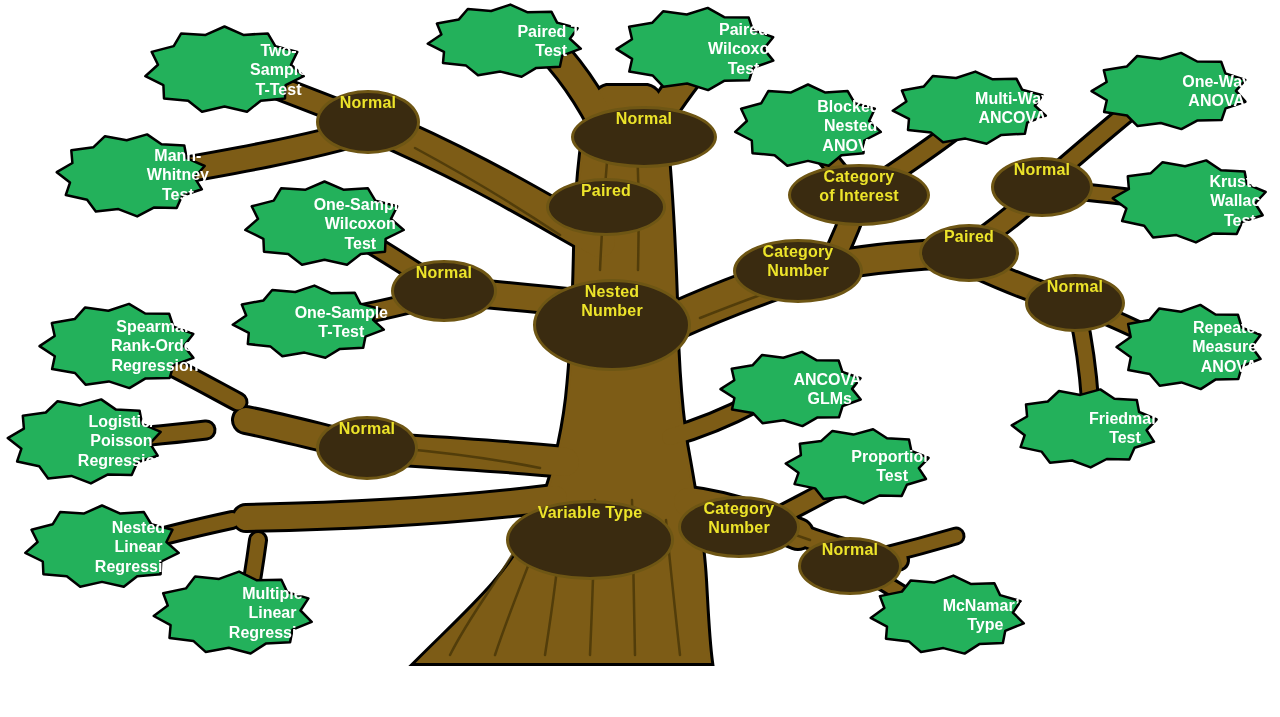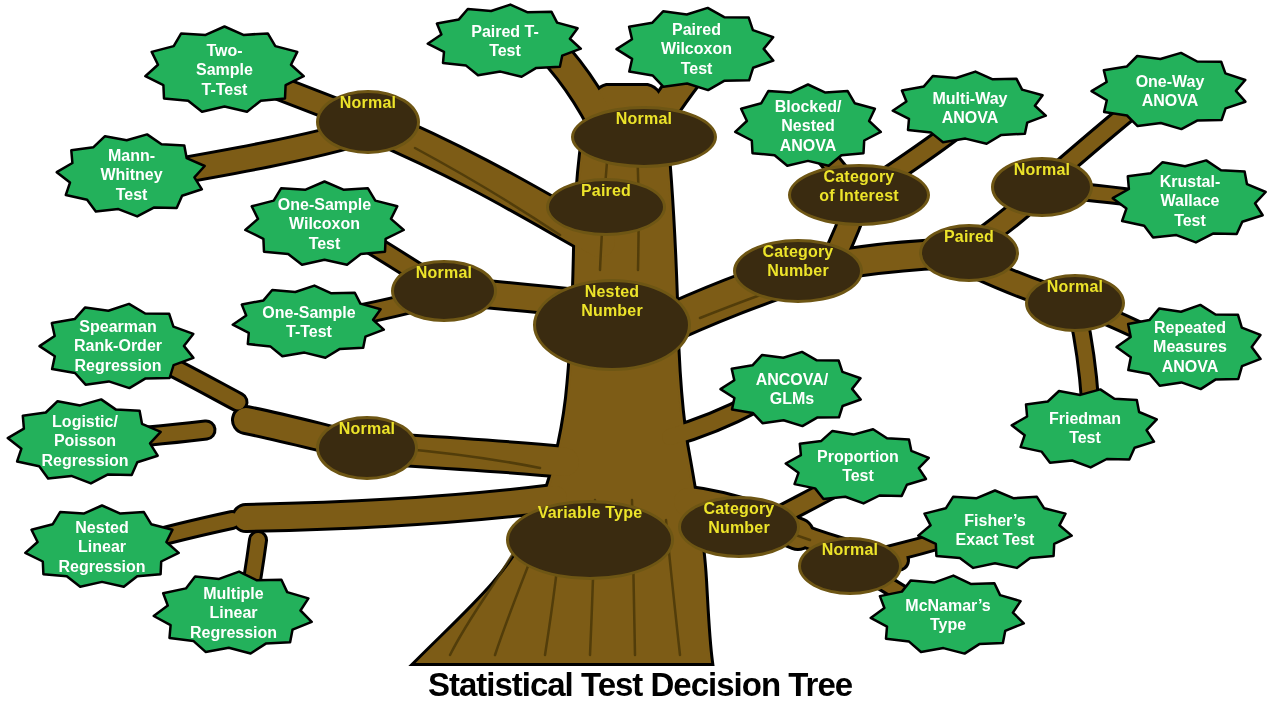--- a/index.html
+++ b/index.html
@@ -18,21 +18,21 @@
   .node {
     position:absolute; box-sizing:border-box; border-radius:50%;
     background:var(--node-brown); border:3px solid var(--node-border);
     display:flex; align-items:flex-start; justify-content:center; text-align:center;
   }
   .nlabel {
     color:var(--node-text); font-size:16px; font-weight:700;
     white-space:pre-line; line-height:1.2; letter-spacing:.2px;
   }
   .leaf {
-    position:absolute; display:flex; align-items:center; justify-content:center;
+    position:absolute; display:flex; align-items:center; justify-content:flex-end;
     text-align:center;
   }
   .lshape { position:absolute; left:0; top:0; width:100%; height:100%; }
   .lshape polygon { fill:var(--leaf-green); stroke:#000; stroke-width:2.5; stroke-linejoin:round; }
   .llabel {
     position:relative; color:var(--leaf-text); font-size:16px; font-weight:700;
     white-space:pre-line; line-height:1.2;
   }
   .title {
     position:absolute; left:0; right:0; top:666px; text-align:center;
@@ -245,21 +245,21 @@
       </svg>
       <span class="llabel">Blocked/
 Nested
 ANOVA</span>
     </div>
   <div class="leaf" style="left:890px;top:69px;width:160px;height:78px">
       <svg class="lshape" viewBox="0 0 160 78">
         <polygon points="85.4,2.6 102.7,10.3 126.4,9.7 132.1,20.6 152.6,26.2 144.9,36.8 155.8,46.7 137.2,53.7 134.9,64.8 111.3,65.9 96.6,74.7 75.4,69.6 53.0,73.2 41.1,63.6 18.0,60.9 19.0,49.8 2.7,41.7 16.4,32.5 11.9,21.6 33.9,17.4 42.8,7.0 66.1,9.0"></polygon>
       </svg>
       <span class="llabel">Multi-Way
-ANOVA</span>
+ANCOVA</span>
     </div>
   <div class="leaf" style="left:1089px;top:50px;width:162px;height:82px">
       <svg class="lshape" viewBox="0 0 162 82">
         <polygon points="92.0,2.9 108.2,11.5 132.2,11.8 136.4,23.4 156.3,30.0 146.9,40.9 156.4,51.7 136.6,58.4 132.6,70.0 108.6,70.4 92.4,79.1 71.8,73.0 48.6,76.1 38.0,65.5 15.1,61.9 17.8,50.2 2.5,41.1 17.7,32.0 14.8,20.3 37.7,16.6 48.2,6.0 71.4,9.0"></polygon>
       </svg>
       <span class="llabel">One-Way
 ANOVA</span>
     </div>
   <div class="leaf" style="left:1110px;top:157px;width:160px;height:88px">
       <svg class="lshape" viewBox="0 0 160 88">
@@ -323,27 +323,20 @@
       <span class="llabel">ANCOVA/
 GLMs</span>
     </div>
   <div class="leaf" style="left:783px;top:426px;width:150px;height:80px">
       <svg class="lshape" viewBox="0 0 150 80">
         <polygon points="90.1,3.3 104.0,12.3 126.0,13.4 128.3,24.8 145.8,31.9 135.8,42.1 143.0,53.0 123.9,58.8 118.7,69.9 96.5,69.5 80.5,77.4 62.3,70.8 40.5,73.0 32.1,62.4 11.5,58.1 15.5,46.8 2.7,37.5 17.9,29.1 16.8,17.7 38.3,14.9 49.4,4.9 70.4,8.6"></polygon>
       </svg>
       <span class="llabel">Proportion
 Test</span>
     </div>
-  <div class="leaf" style="left:915px;top:488px;width:160px;height:84px">
-      <svg class="lshape" viewBox="0 0 160 84">
-        <polygon points="80.0,2.5 98.3,10.2 121.9,8.8 129.2,20.3 150.5,25.6 144.4,37.3 156.7,47.6 139.2,55.8 138.6,67.9 115.2,69.9 101.8,79.9 80.0,75.2 58.2,79.9 44.8,69.9 21.4,67.9 20.8,55.8 3.3,47.6 15.6,37.3 9.5,25.6 30.8,20.3 38.1,8.8 61.7,10.2"></polygon>
-      </svg>
-      <span class="llabel">Fisher’s
-Exact Test</span>
-    </div>
   <div class="leaf" style="left:868px;top:573px;width:160px;height:84px">
       <svg class="lshape" viewBox="0 0 160 84">
         <polygon points="85.4,2.6 102.7,10.9 126.4,10.3 132.1,22.1 152.6,28.1 144.9,39.6 155.8,50.3 137.2,57.9 134.9,69.9 111.3,71.1 96.6,80.6 75.4,75.1 53.0,79.0 41.1,68.6 18.0,65.7 19.0,53.6 2.7,44.9 16.4,35.0 11.9,23.1 33.9,18.6 42.8,7.4 66.1,9.6"></polygon>
       </svg>
       <span class="llabel">McNamar’s
 Type</span>
     </div>
   <div class="leaf" style="left:1114px;top:302px;width:152px;height:90px">
       <svg class="lshape" viewBox="0 0 152 90">
         <polygon points="86.3,2.9 101.5,12.5 124.0,12.8 127.8,25.6 146.5,32.9 137.7,44.9 146.6,56.9 128.0,64.2 124.3,77.0 101.8,77.4 86.7,87.1 67.4,80.4 45.7,83.7 35.7,72.0 14.3,68.1 16.8,55.2 2.5,45.1 16.7,35.0 14.1,22.1 35.4,18.1 45.3,6.4 67.0,9.7"></polygon>
@@ -353,14 +346,13 @@
 ANOVA</span>
     </div>
   <div class="leaf" style="left:1009px;top:386px;width:152px;height:84px">
       <svg class="lshape" viewBox="0 0 152 84">
         <polygon points="91.3,3.4 105.4,12.8 127.8,14.0 130.1,26.0 147.8,33.4 137.6,44.2 145.0,55.6 125.6,61.8 120.3,73.5 97.8,73.0 81.6,81.4 63.1,74.5 41.0,76.7 32.5,65.6 11.6,61.1 15.7,49.2 2.7,39.3 18.1,30.5 17.0,18.5 38.8,15.5 50.0,5.0 71.3,8.9"></polygon>
       </svg>
       <span class="llabel">Friedman
 Test</span>
     </div>
 
-  <div class="title">Statistical Test Decision Tree</div>
 </div>
 
 </body></html>

